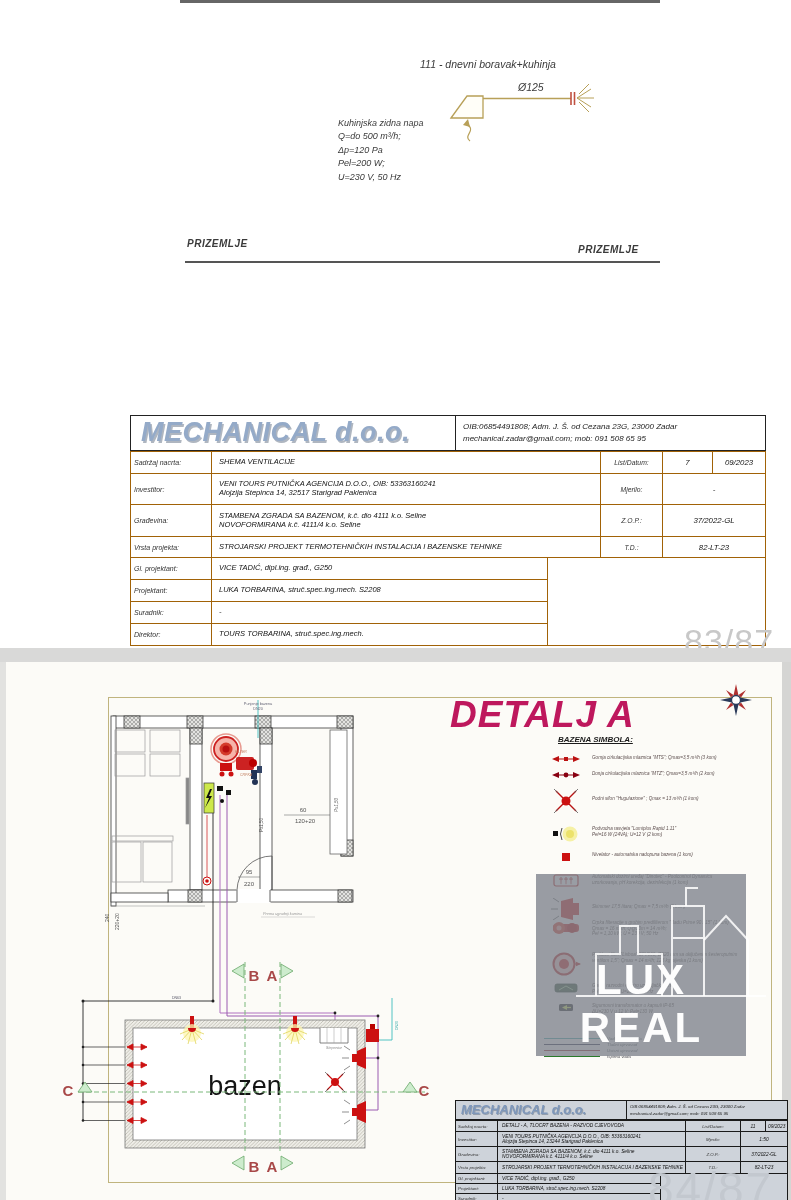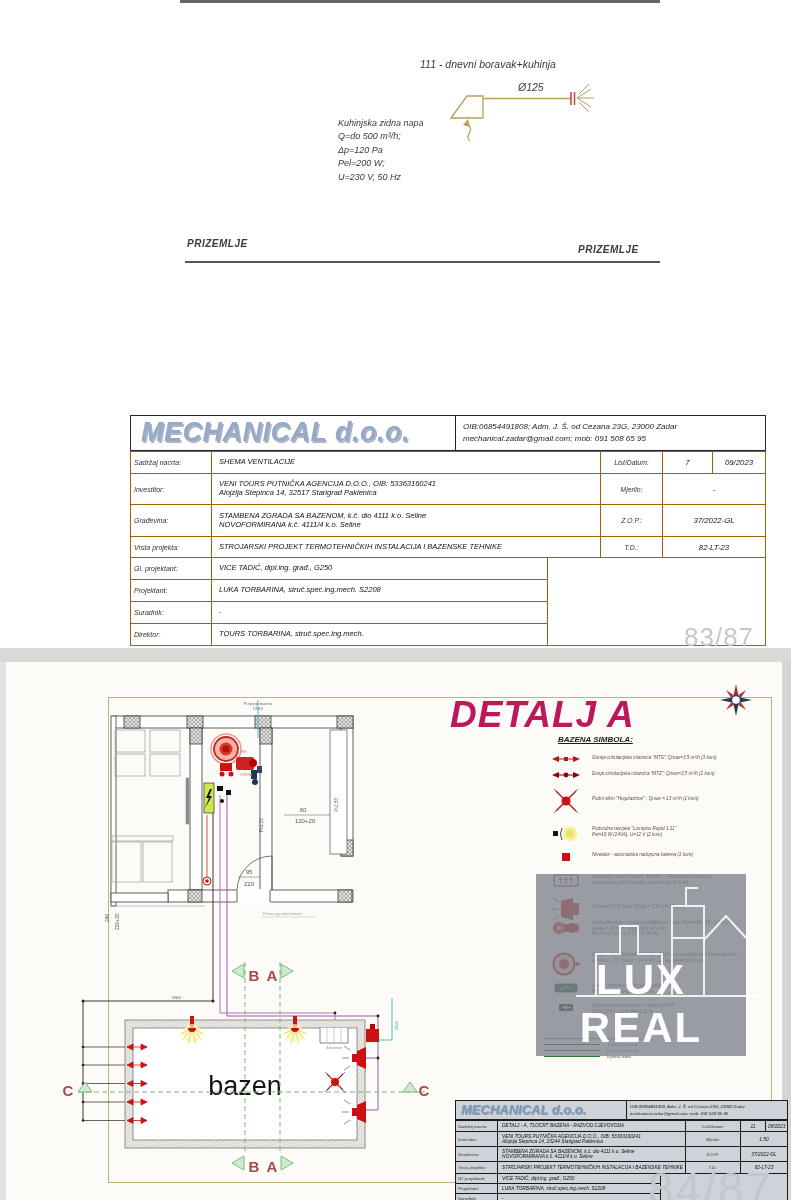--- a/index.html
+++ b/index.html
@@ -24,21 +24,21 @@
   .logo1{position:absolute;left:10px;top:1px;font-size:27px;font-weight:bold;font-style:italic;
          color:#94aac8;letter-spacing:.5px;text-shadow:1.5px 1.5px 0 rgba(96,110,130,.5);}
   .addr1{position:absolute;left:332px;top:5px;width:298px;font-size:8px;line-height:12px;font-style:italic;color:#1d1d1d;}
   table.tt{position:absolute;border-collapse:collapse;table-layout:fixed;background:#fff;}
   table.tt td{border:1px solid #a16207;overflow:hidden;vertical-align:middle;padding:0 3px;}
   .tt .lb{font-size:7px;font-style:italic;color:#333;}
   .tt .val{font-size:7.5px;font-style:italic;color:#111;line-height:8.6px;white-space:pre-line;padding-left:7px;}
   .tt .key{font-size:6.8px;font-style:italic;text-align:center;color:#333;}
   .tt .cv{font-size:7.8px;font-style:italic;text-align:center;color:#111;}
   .tt .sig{background:#fff;}
-  .pageno1{left:684px;top:622px;font-size:26px;color:#c8c8c8;letter-spacing:1px;}
+  .pageno1{left:684px;top:622px;font-size:34px;color:#c8c8c8;letter-spacing:1px;}
 
   .divider{left:0;top:648px;width:791px;height:14px;background:#d9d9d8;}
 
   
   .p2-bg{left:0;top:662px;width:791px;height:538px;background:#fcfbf7;}
   .p2-edge-l{left:0;top:662px;width:6px;height:538px;background:#e2e2e0;}
   .p2-edge-r{left:782px;top:662px;width:9px;height:538px;background:#d5d5d3;}
   .sheet-frame{left:108px;top:697px;width:664px;height:486px;border:1.5px solid #c0b47e;}
   .detalj{left:450px;top:694px;font-size:37px;font-weight:bold;font-style:italic;color:#be185d;letter-spacing:1px;}
 

